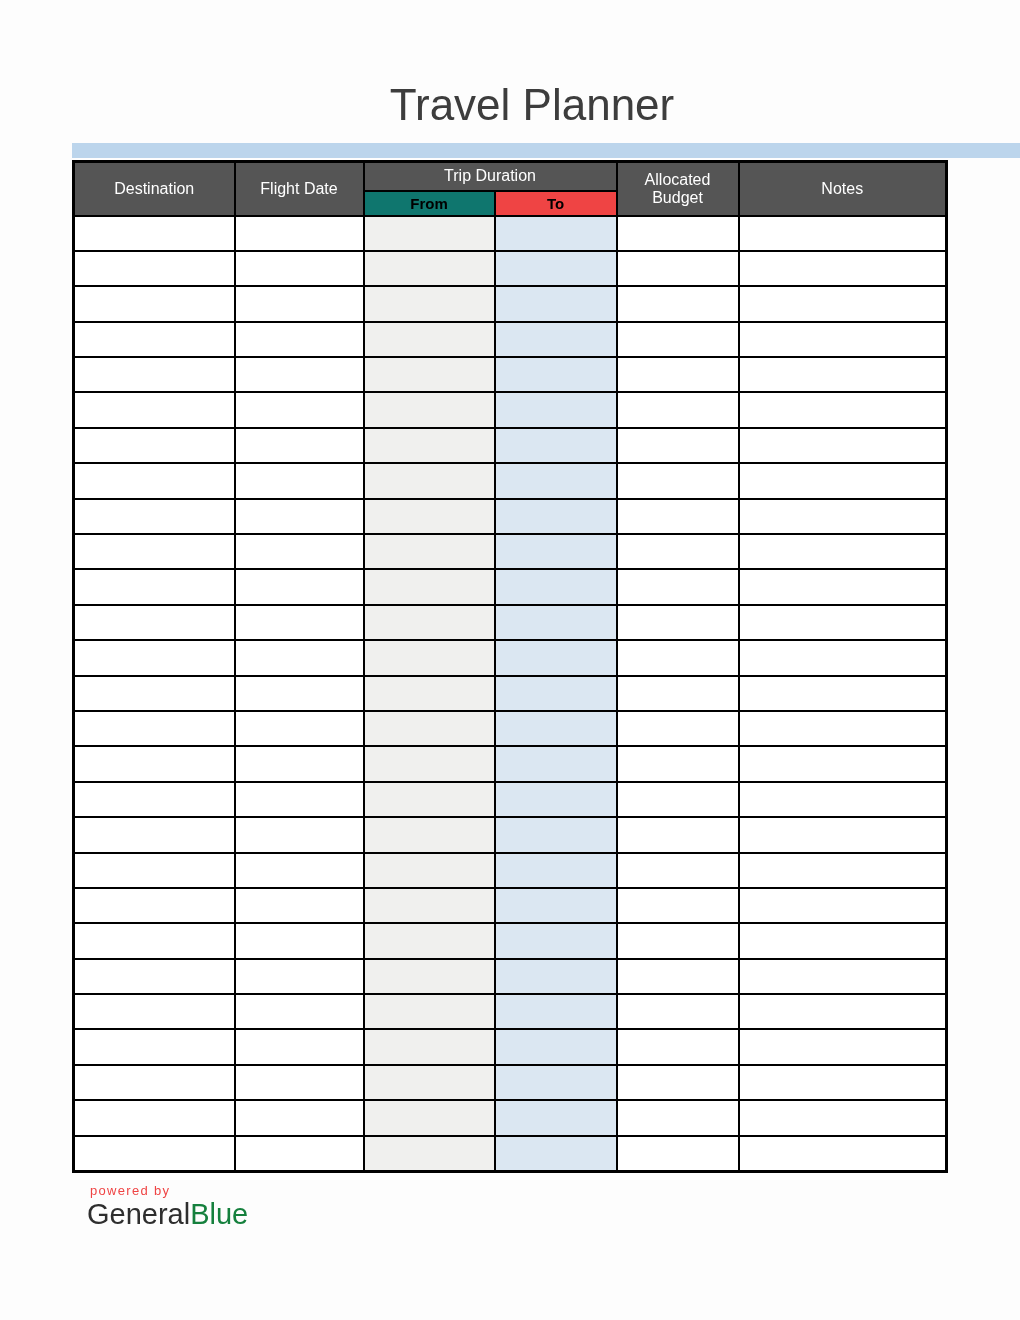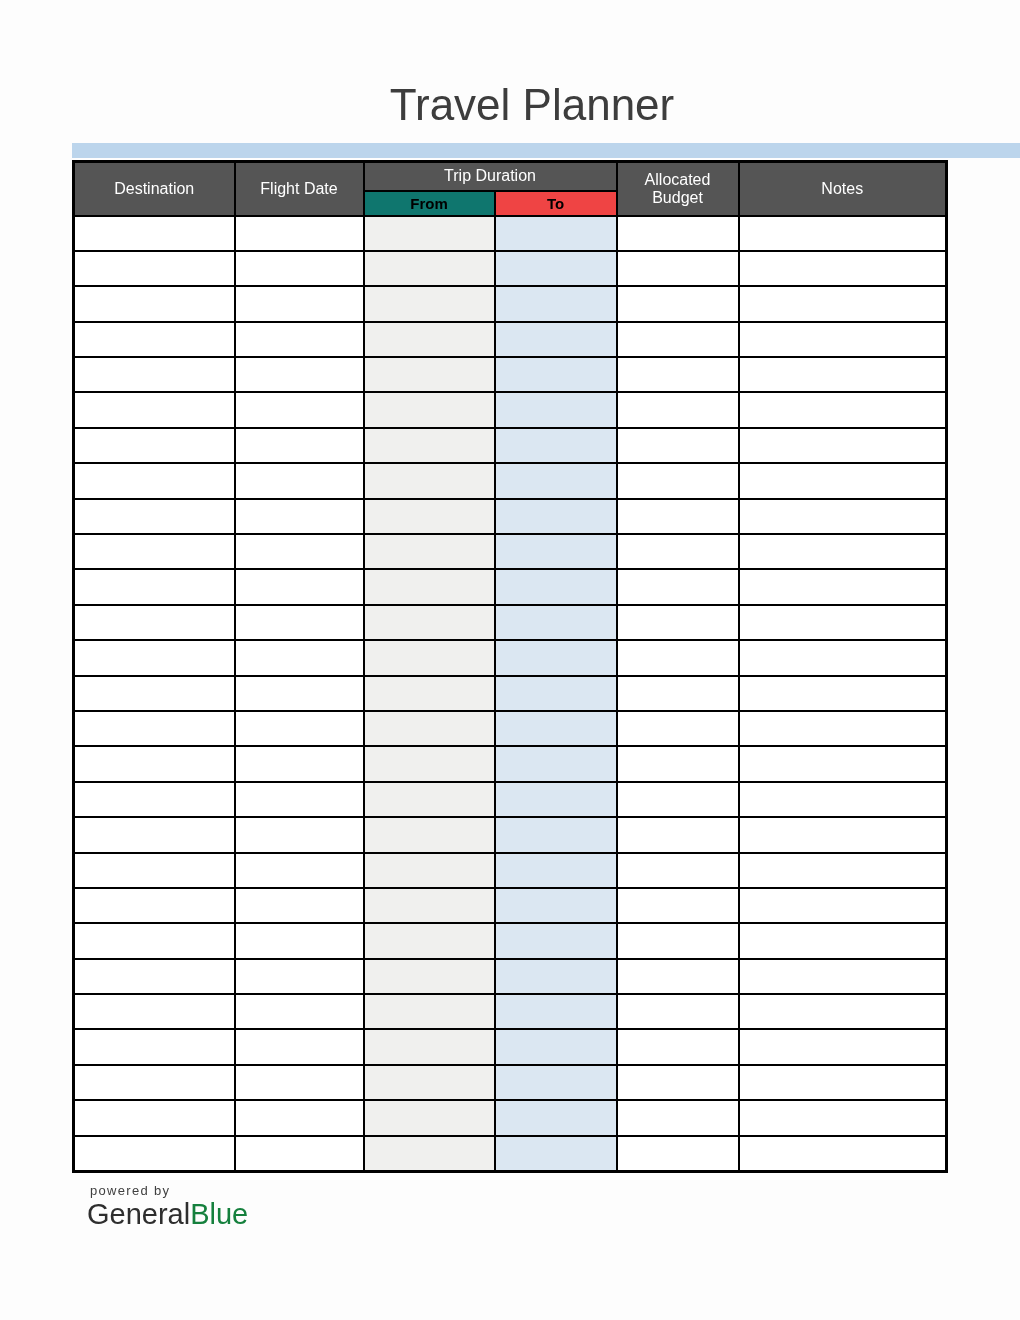--- a/index.html
+++ b/index.html
@@ -67,21 +67,21 @@
   table.planner td { background: #ffffff; }
   table.planner td.cell-from { background: #f0f0ee; }
   table.planner td.cell-to   { background: #dbe7f2; }
   .footer {
     position: absolute;
     left: 90px;
     top: 1183px;
   }
   .powered {
     font-size: 13px;
-    color: #404040;
+    color: #ef4444;
     letter-spacing: 1.3px;
   }
   .brand {
     font-size: 29px;
     line-height: 1.1;
     margin-left: -3px;
     margin-top: 1px;
     letter-spacing: 0px;
   }
   .brand-general { color: #2e2e2e; }

